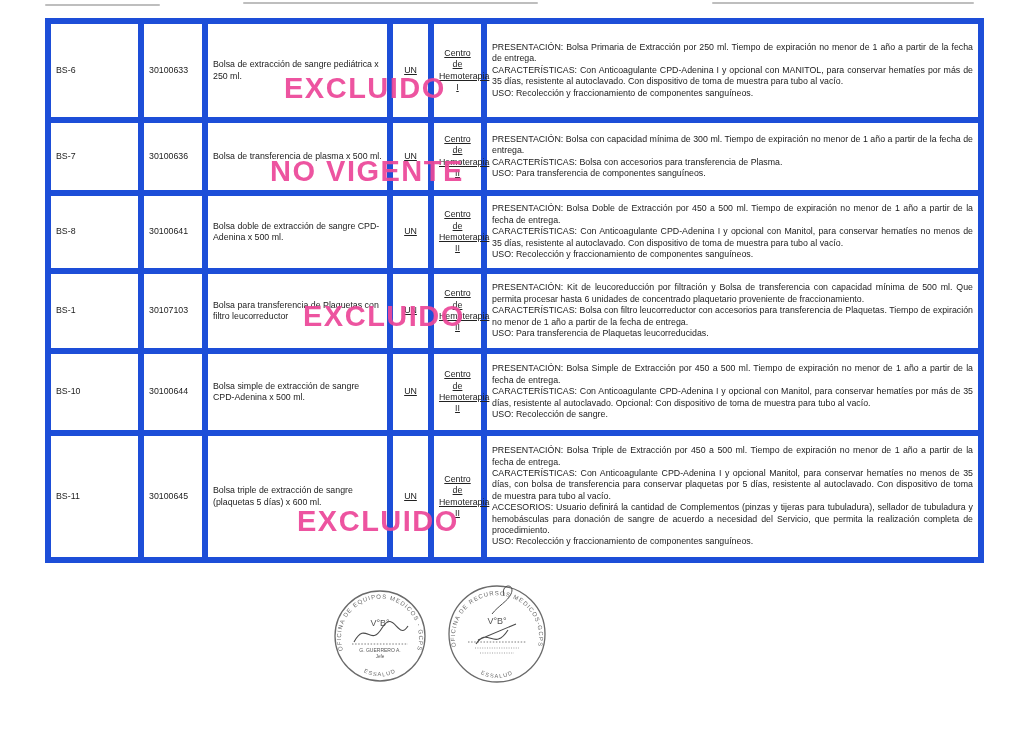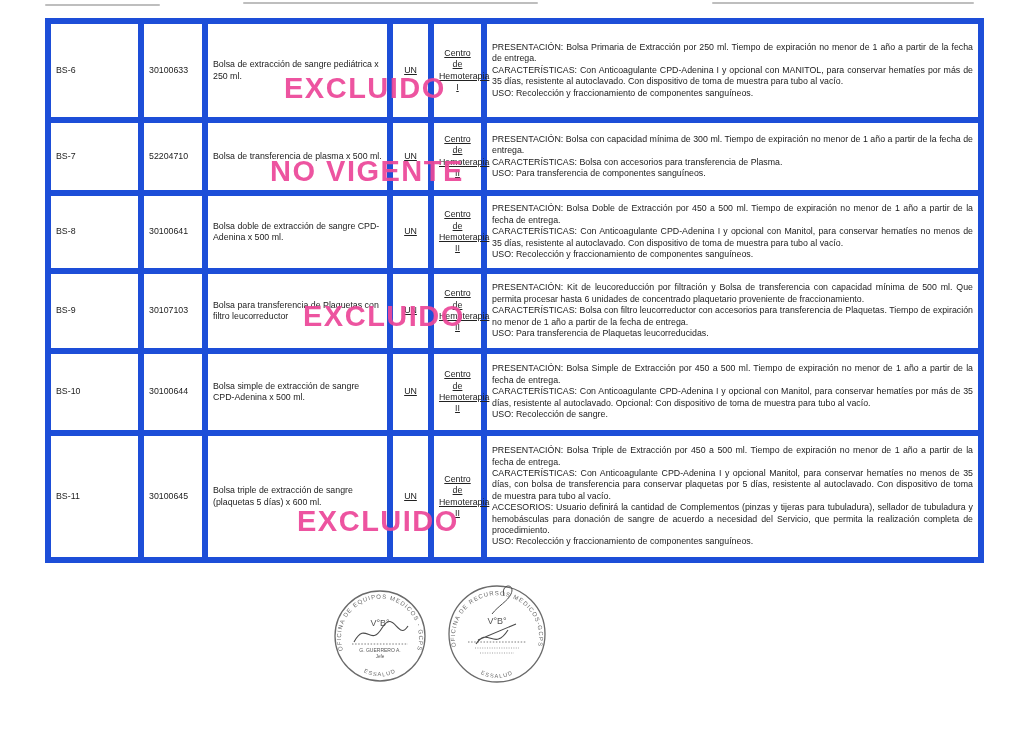--- a/index.html
+++ b/index.html
@@ -60,21 +60,21 @@
         <td class="c">UN</td>
         <td class="c">Centro de Hemoterapia I</td>
         <td class="det">
           <div class="dl">PRESENTACIÓN: Bolsa Primaria de Extracción por 250 ml. Tiempo de expiración no menor de 1 año a partir de la fecha de entrega.</div>
           <div class="dl">CARACTERÍSTICAS: Con Anticoagulante CPD-Adenina I y opcional con MANITOL, para conservar hematíes por más de 35 días, resistente al autoclavado.  Con dispositivo de toma de muestra  para tubo al vacío.</div>
           <div class="dl">USO: Recolección y fraccionamiento de componentes sanguíneos.</div>
         </td>
       </tr>
       <tr style="height:73px;">
         <td class="item">BS-7</td>
-        <td class="code">52204710</td>
+        <td class="code">30100636</td>
         <td class="desc">Bolsa de transferencia de plasma x 500 ml.</td>
         <td class="c">UN</td>
         <td class="c">Centro de Hemoterapia II</td>
         <td class="det">
           <div class="dl">PRESENTACIÓN: Bolsa con capacidad mínima de 300 ml. Tiempo de expiración no menor de 1 año a partir de la fecha de entrega.</div>
           <div class="dl">CARACTERÍSTICAS: Bolsa con accesorios para transferencia de Plasma.</div>
           <div class="dl">USO: Para transferencia de componentes sanguíneos.</div>
         </td>
       </tr>
       <tr style="height:78px;">
@@ -83,21 +83,21 @@
         <td class="desc">Bolsa doble de extracción de sangre CPD-Adenina x 500 ml.</td>
         <td class="c">UN</td>
         <td class="c">Centro de Hemoterapia II</td>
         <td class="det">
           <div class="dl">PRESENTACIÓN: Bolsa Doble de Extracción por 450 a 500 ml. Tiempo de expiración no menor de 1 año a partir de la fecha de entrega.</div>
           <div class="dl">CARACTERÍSTICAS: Con Anticoagulante CPD-Adenina I y opcional con Manitol, para conservar hematíes no menos de 35 días, resistente al autoclavado.  Con dispositivo de toma de muestra  para tubo al vacío.</div>
           <div class="dl">USO: Recolección y fraccionamiento de componentes sanguíneos.</div>
         </td>
       </tr>
       <tr style="height:80px;">
-        <td class="item">BS-9</td>
+        <td class="item">BS-1</td>
         <td class="code">30107103</td>
         <td class="desc">Bolsa para transferencia de Plaquetas con filtro leucorreductor</td>
         <td class="c">UN</td>
         <td class="c">Centro de Hemoterapia II</td>
         <td class="det">
           <div class="dl">PRESENTACIÓN: Kit de leucoreducción por filtración y Bolsa de transferencia con capacidad mínima de 500 ml. Que permita procesar  hasta 6 unidades de concentrado plaquetario proveniente de fraccionamiento.</div>
           <div class="dl">CARACTERÍSTICAS: Bolsa con filtro leucorreductor con accesorios para transferencia de Plaquetas. Tiempo de expiración no menor de 1 año a partir de la fecha de entrega.</div>
           <div class="dl">USO: Para transferencia de Plaquetas leucorreducidas.</div>
         </td>
       </tr>

